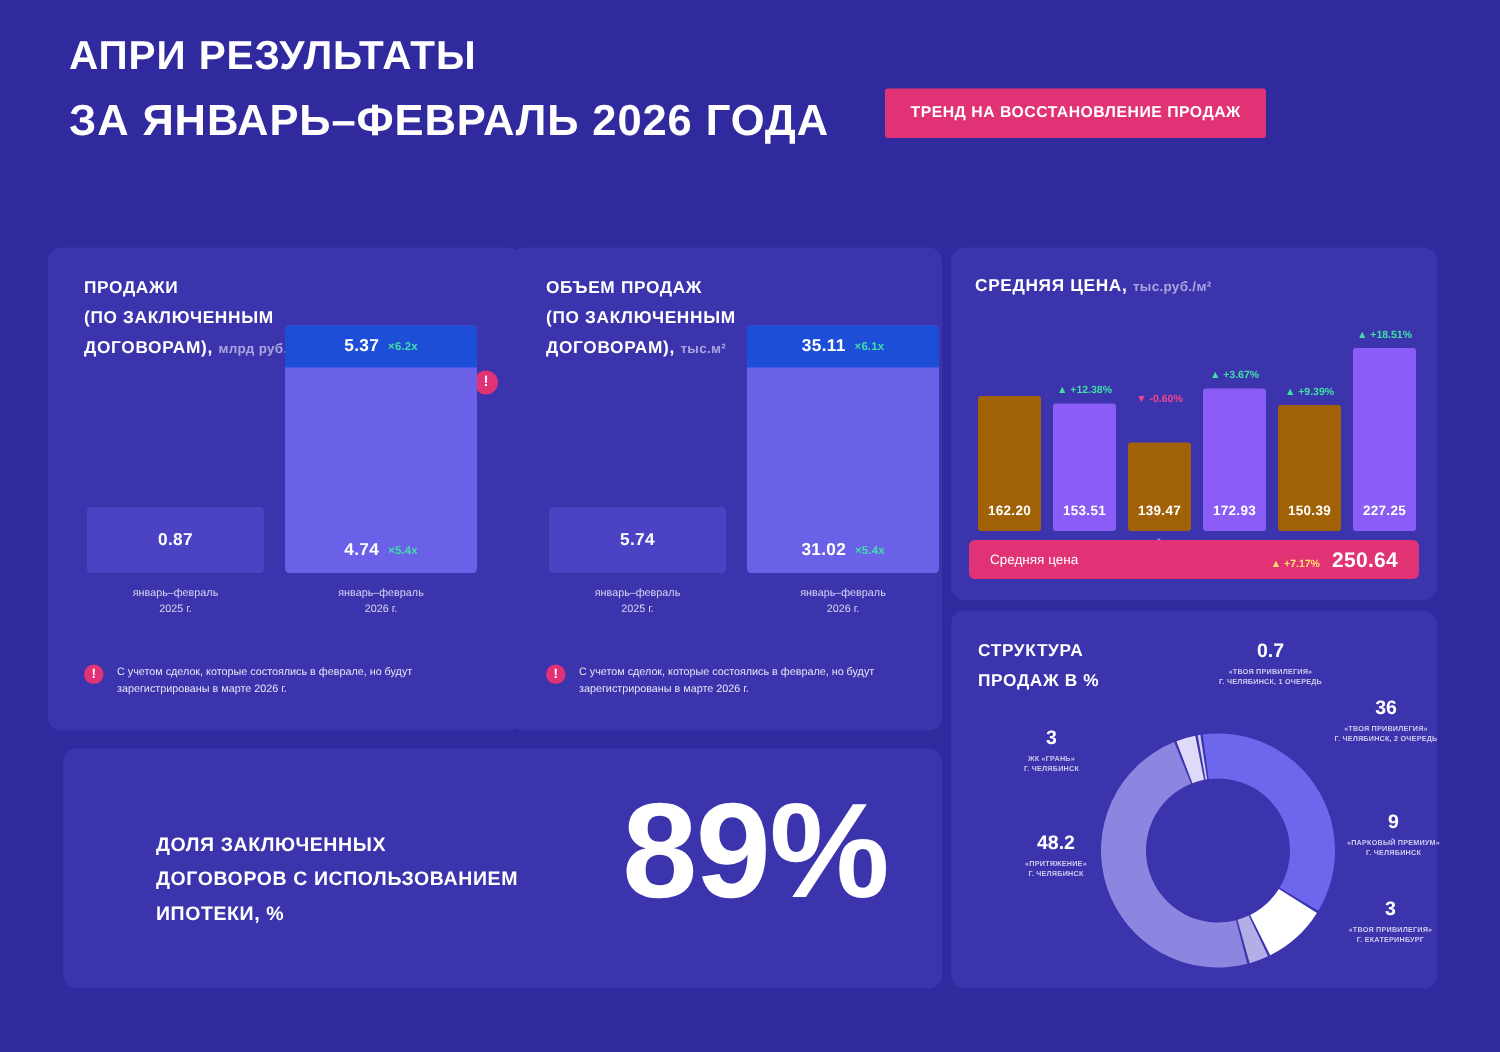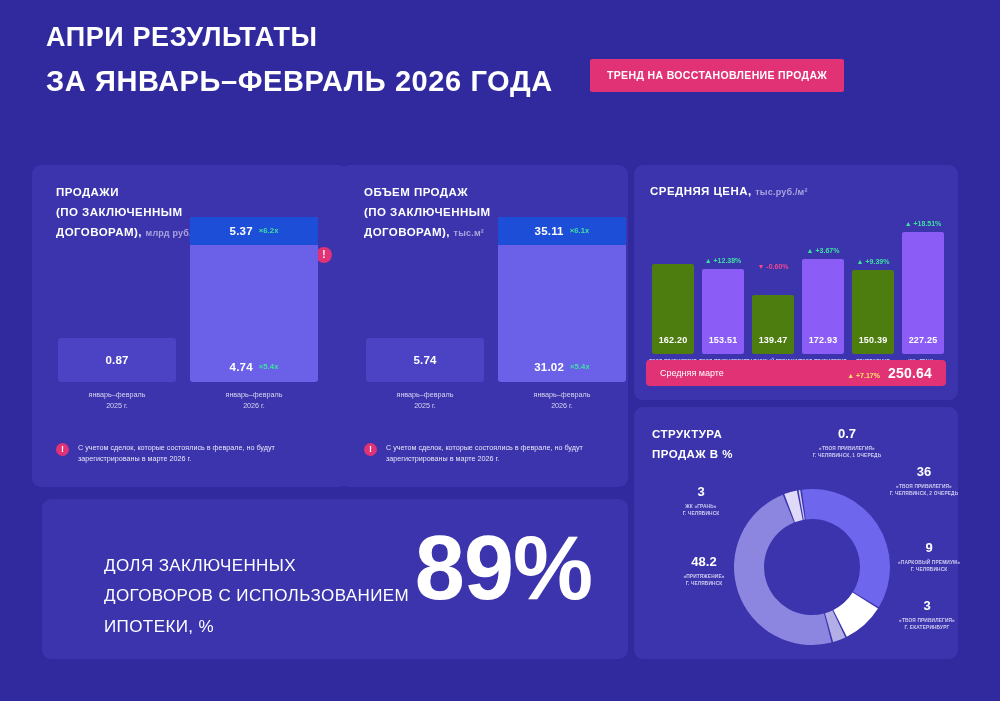--- a/index.html
+++ b/index.html
@@ -82,21 +82,21 @@
     position:absolute;width:16px;height:16px;border-radius:50%;background:#e03274;
     color:#fff;font-size:10px;font-weight:700;line-height:16px;text-align:center;
   }
 
   
   .p-price{left:634px;top:165px;width:324px;height:235px;}
   .p-price .card-title{position:absolute;left:16px;top:17px;}
   .price-chart{position:absolute;left:10px;right:10px;top:44px;height:145px;}
   .pbar{position:absolute;bottom:0;width:42px;}
   .pbar .pbox{
-    background:#4d7c0f;border-radius:2px;position:relative;
+    background:#a16207;border-radius:2px;position:relative;
     display:flex;align-items:flex-end;justify-content:center;
   }
   .pbar.alt .pbox{background:#8b5cf6;}
   .pbar .pval{font-size:9px;font-weight:700;margin-bottom:9px;letter-spacing:.2px;}
   .pbar .pdelta{
     position:absolute;left:-10px;right:-10px;text-align:center;
     font-size:7px;font-weight:700;white-space:nowrap;
   }
   .pos{color:#3fe0a4;}
   .neg{color:#f2488c;}
@@ -112,21 +112,21 @@
     padding:0 14px;box-sizing:border-box;
   }
   .avg-label{font-size:9px;font-weight:400;}
   .avg-right{margin-left:auto;display:flex;align-items:baseline;gap:8px;}
   .avg-delta{font-size:7px;font-weight:700;color:#ffe06a;}
   .avg-val{font-size:14px;font-weight:700;letter-spacing:.2px;}
 
   
   .p-mort{left:42px;top:499px;width:586px;height:160px;}
   .mort-title{
-    position:absolute;left:62px;top:52px;font-size:17px;font-weight:400;
+    position:absolute;left:62px;top:52px;font-size:13px;font-weight:700;
     line-height:1.78;letter-spacing:.4px;text-transform:uppercase;
   }
   .mort-val{
     position:absolute;right:36px;top:24px;font-size:90px;font-weight:700;
     letter-spacing:-1px;line-height:1;
   }
 
   
   .p-donut{left:634px;top:407px;width:324px;height:252px;}
   .p-donut .card-title{position:absolute;left:18px;top:18px;}
@@ -302,21 +302,21 @@
             <span class="pval">227.25</span>
           </div>
           <div class="plabel">
             <div>ЖК «ГРАНЬ»</div>
             <div class="sub">г. Челябинск</div>
           </div>
         </div>
       </div>
 
     <div class="avg-bar">
-      <span class="avg-label">Средняя марте</span>
+      <span class="avg-label">Средняя цена</span>
       <span class="avg-right">
         <span class="avg-delta">▲ +7.17%</span>
         <span class="avg-val">250.64</span>
       </span>
     </div>
   </div>
 
   <div class="card p-mort">
     <div class="mort-title">
       <div>ДОЛЯ ЗАКЛЮЧЕННЫХ</div>

